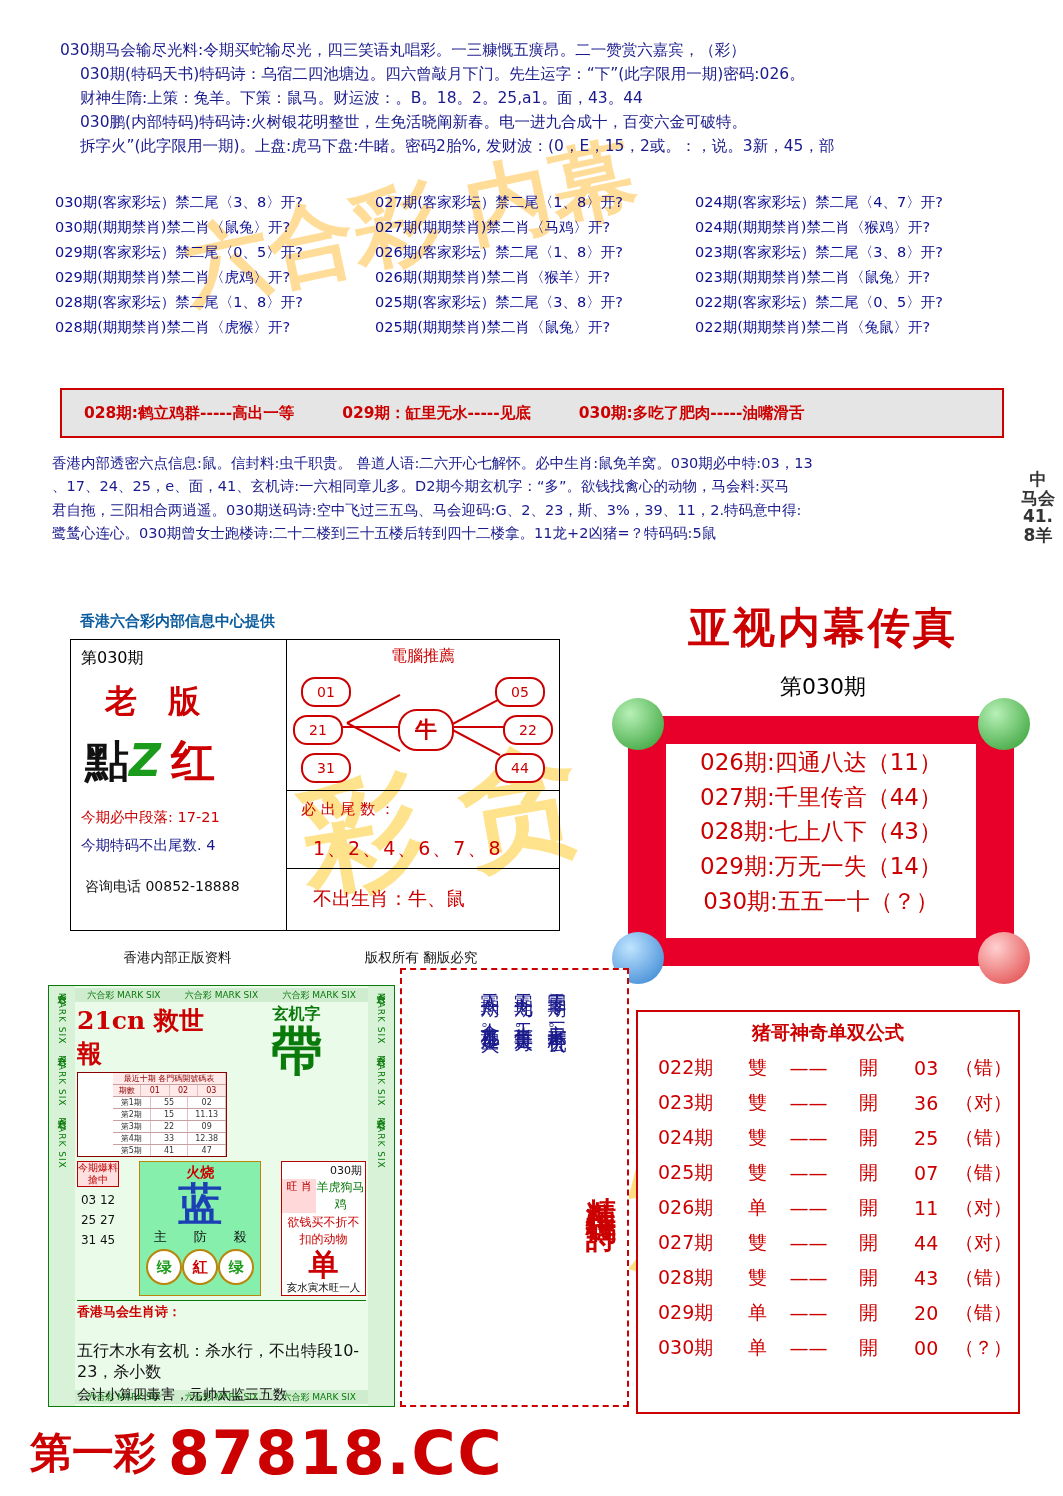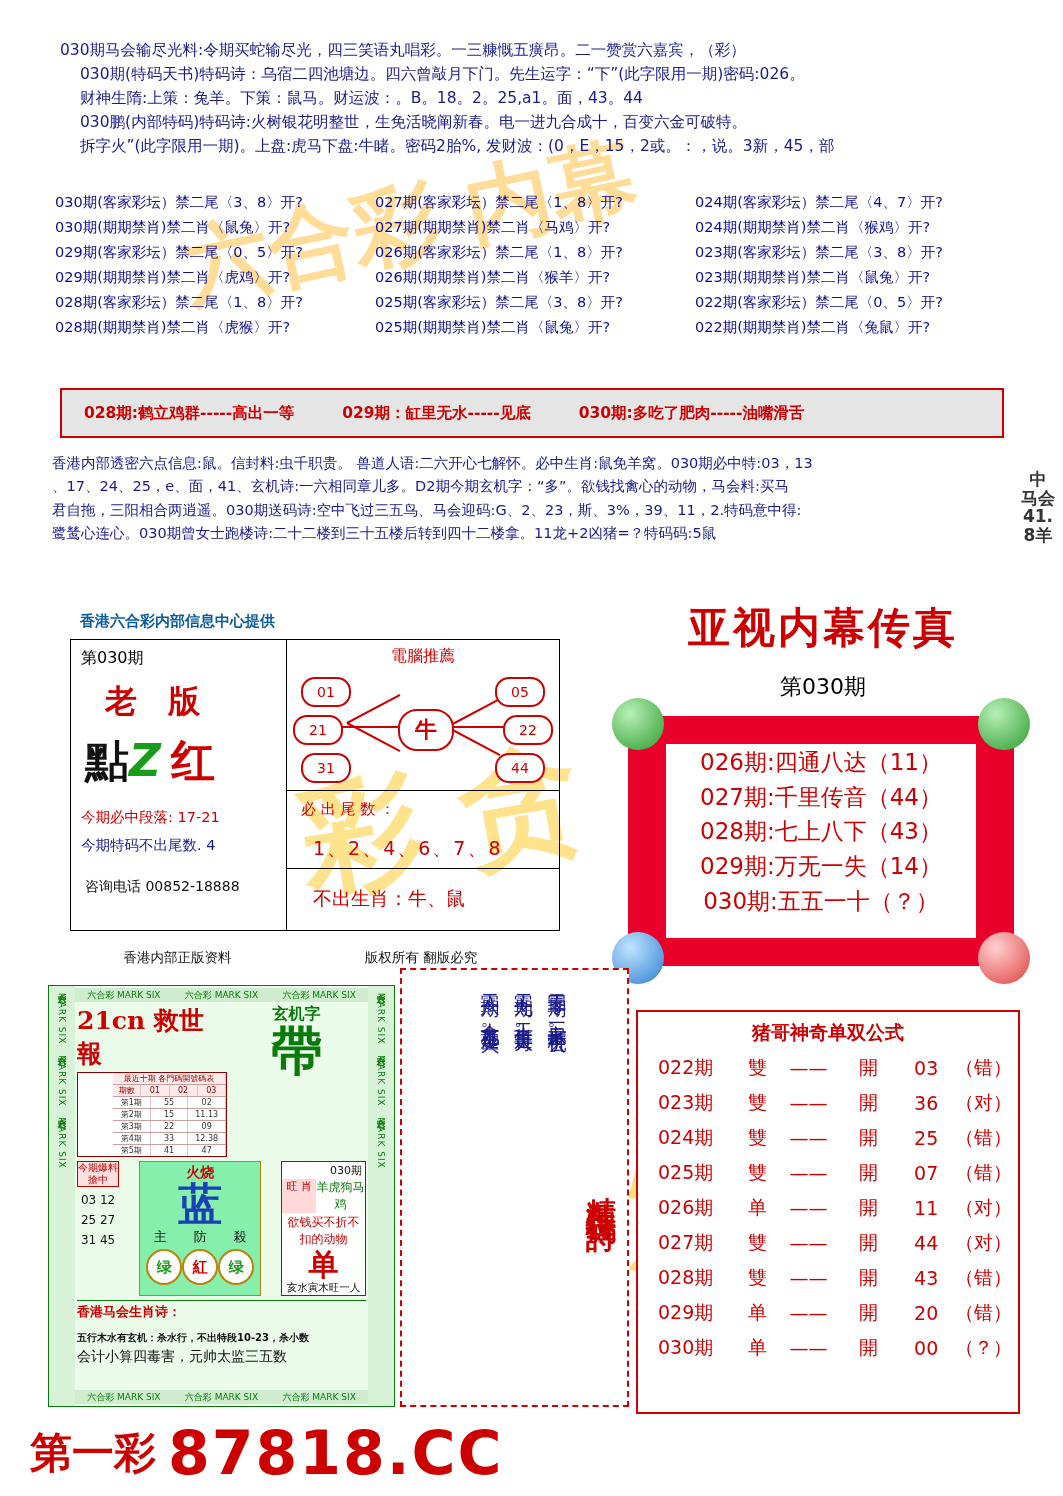--- a/index.html
+++ b/index.html
@@ -121,21 +121,21 @@
       align-items:center;justify-content:center;font-size:15px;font-weight:bold;background:#fff;}
   .p-right{width:118px;border:1px solid #b00;background:#fff;}
   .p-right .q{font-size:11px;color:#111;text-align:right;padding:1px 3px;}
   .p-right .ws{background:#ffd9d9;color:#b00;font-size:11px;text-align:center;}
   .p-right .an{color:#0a7a0a;font-size:12px;text-align:center;}
   .p-right .yg{color:#cc0000;font-size:12px;text-align:center;margin-top:1px;}
   .p-right .dan{font-size:30px;color:#cc0000;text-align:center;font-weight:bold;line-height:1.1;}
   .p-right .hz{font-size:10.5px;color:#111;text-align:center;}
   .p-foot{margin-top:4px;border-top:1px solid #0a7a0a;}
   .p-foot .f1{color:#cc0000;font-size:13px;font-weight:bold;margin-top:2px;}
-  .p-foot .f2{color:#111;font-size:10px;margin-top:10px;font-weight:bold;}
+  .p-foot .f2{color:#111;font-size:16px;margin-top:20px;}
   .p-foot .f3{color:#111;font-size:14px;margin-top:3px;}
 
   
   .vbox{position:absolute;left:400px;top:968px;width:225px;height:435px;border:2px dashed #cc0000;background:#fff;}
   .vcols{display:flex;flex-direction:row-reverse;height:100%;padding:8px 6px;box-sizing:border-box;}
   .vcol{writing-mode:vertical-rl;text-orientation:upright;font-size:19px;color:#1a1a8c;line-height:1.45;
         height:100%;margin:0 3px;letter-spacing:2px;}
   .vtitle{writing-mode:vertical-rl;text-orientation:upright;font-size:30px;color:#cc0000;font-weight:bold;
         margin-left:6px;letter-spacing:6px;align-self:center;}
 

